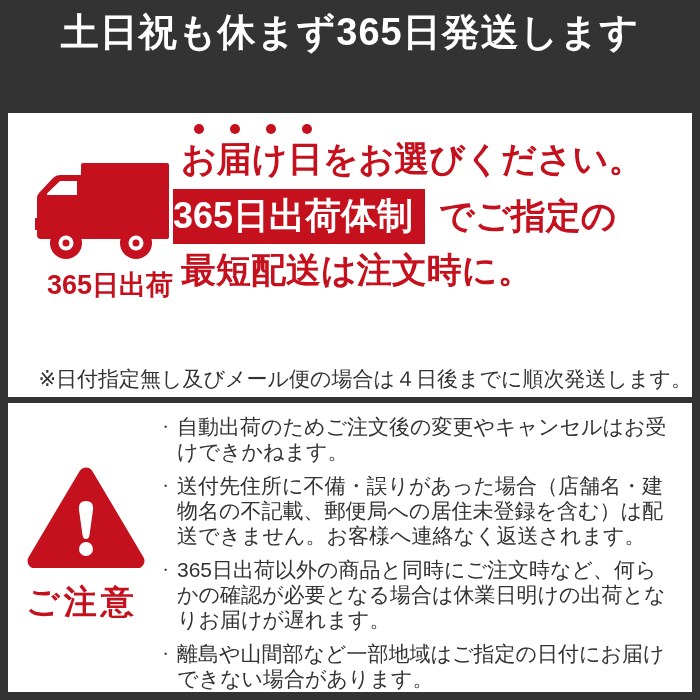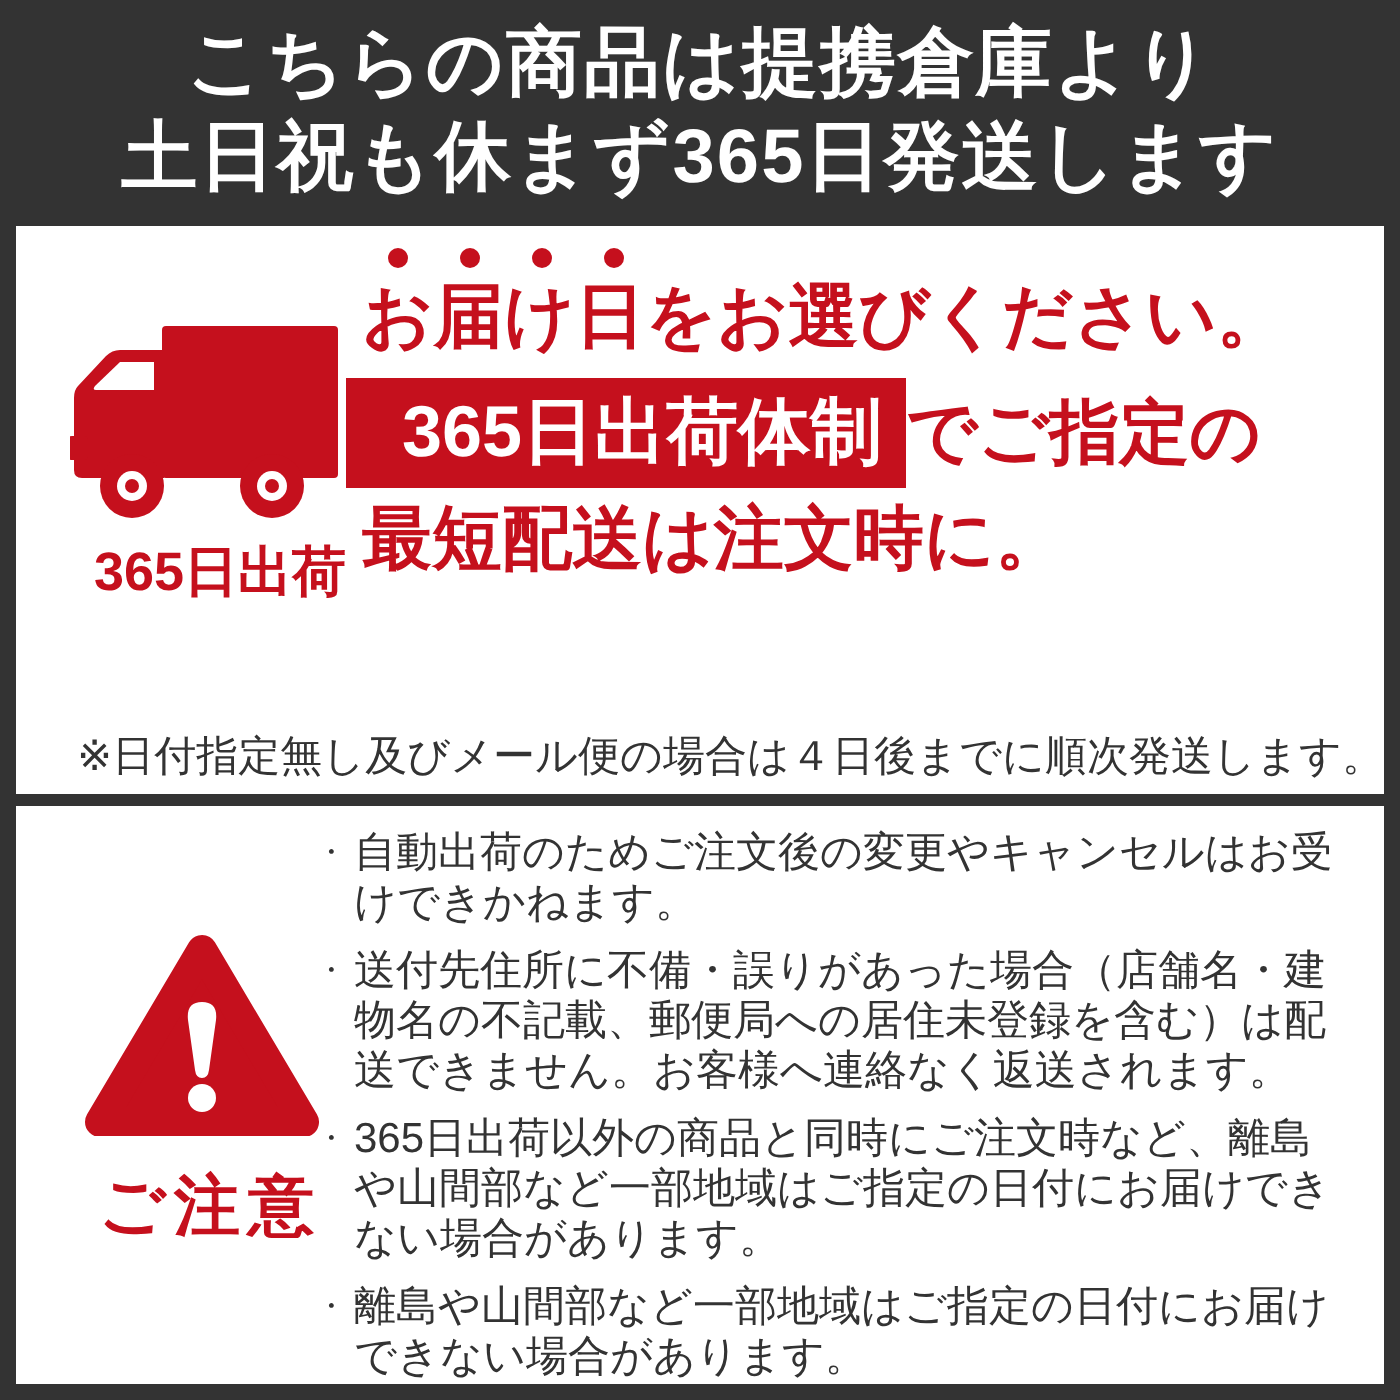--- a/index.html
+++ b/index.html
@@ -35,34 +35,34 @@
   .em-dots{display:flex;gap:26px;margin-left:21px;height:12px;align-items:center;}
   .em-dots .dot{width:10px;height:10px;border-radius:50%;background:#c5101d;}
   .ship-line{
     color:#c5101d;font-size:35px;font-weight:bold;line-height:47px;
     padding-left:8px;white-space:nowrap;letter-spacing:0px;
   }
   .badge-row{display:flex;align-items:center;margin-top:7px;}
   .ship-badge{
     display:inline-block;background:#c5101d;color:#ffffff;
     font-size:36px;font-weight:bold;line-height:1;
-    padding:9px 12px 10px 28px;white-space:nowrap;
+    padding:9px 12px 10px 0;white-space:nowrap;
   }
   .badge-suffix{
-    color:#c5101d;font-size:35px;font-weight:bold;white-space:nowrap;
+    color:#c5101d;font-size:35px;font-weight:bold;margin-left:14px;white-space:nowrap;
   }
   .ship-line-4{margin-top:2px;}
   
   .ship-note{
     position:absolute;left:0;bottom:6px;width:100%;text-align:right;
     color:#333333;font-size:21px;line-height:1.2;
   }
   
   .warn-block{
-    position:absolute;left:18px;top:62px;width:135px;text-align:right;
+    position:absolute;left:18px;top:62px;width:135px;text-align:left;
   }
   .warn-label{
     margin-top:8px;color:#c5101d;font-size:33px;font-weight:bold;
     letter-spacing:4px;white-space:nowrap;
   }
   .notice-list{
     position:absolute;left:150px;top:11px;width:514px;
     margin:0;padding:0;list-style:none;
   }
   .notice-list li{
@@ -71,21 +71,20 @@
     word-break:break-all;
   }
   .notice-list li .marker{
     position:absolute;left:0;top:0;font-size:15px;line-height:25px;color:#333333;
   }
 </style>
 </head>
 <body>
 
 <div class="top-banner">
-  <div class="line">こちらの商品は提携倉庫より</div>
   <div class="line">土日祝も休まず365日発送します</div>
 </div>
 
 <div class="panel panel-1">
 
   <div class="truck-block">
     <span>
       <svg width="138" height="100" viewBox="0 0 138 100">
         <g fill="#c5101d">
 
@@ -145,20 +144,20 @@
     <li>
       <span class="marker">・</span>
       <span>自動出荷のためご注文後の変更やキャンセルはお受けできかねます。</span>
     </li>
     <li>
       <span class="marker">・</span>
       <span>送付先住所に不備・誤りがあった場合（店舗名・建物名の不記載、郵便局への居住未登録を含む）は配送できません。お客様へ連絡なく返送されます。</span>
     </li>
     <li>
       <span class="marker">・</span>
-      <span>365日出荷以外の商品と同時にご注文時など、離島や山間部など一部地域はご指定の日付にお届けできない場合があります。</span>
+      <span>365日出荷以外の商品と同時にご注文時など、何らかの確認が必要となる場合は休業日明けの出荷となりお届けが遅れます。</span>
     </li>
     <li>
       <span class="marker">・</span>
       <span>離島や山間部など一部地域はご指定の日付にお届けできない場合があります。</span>
     </li>
   </ul>
 </div>
 
 </body></html>

